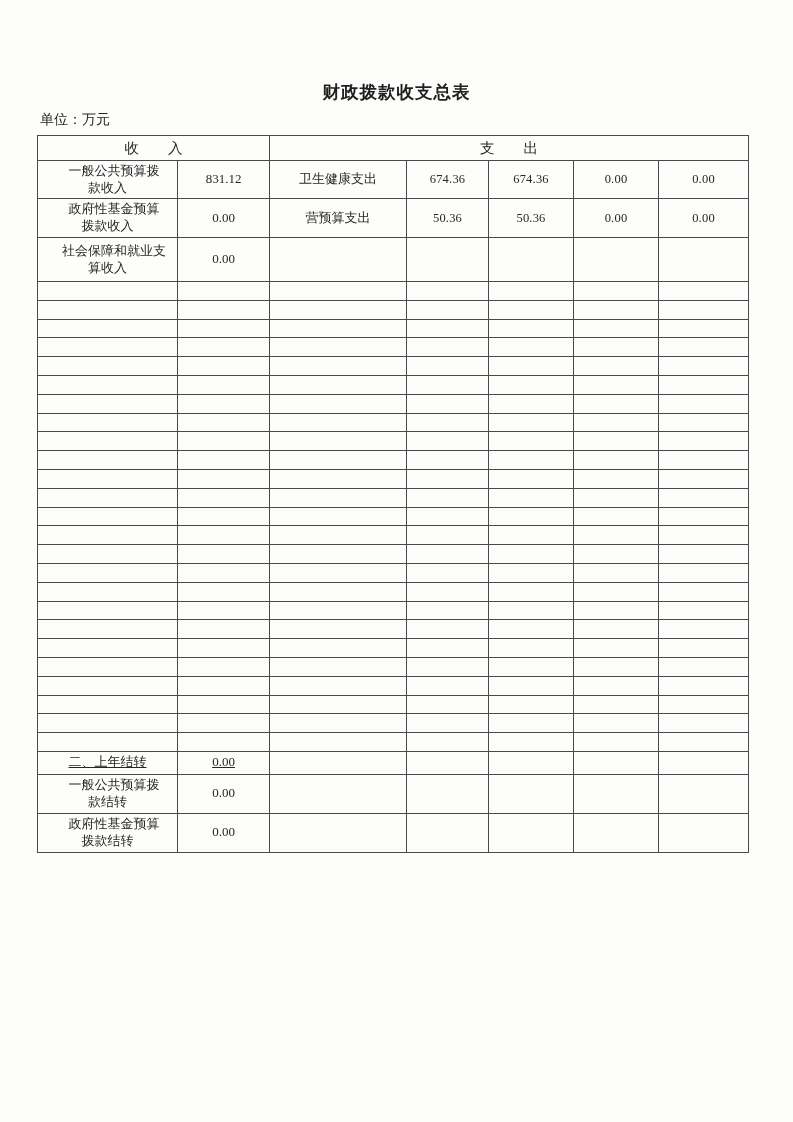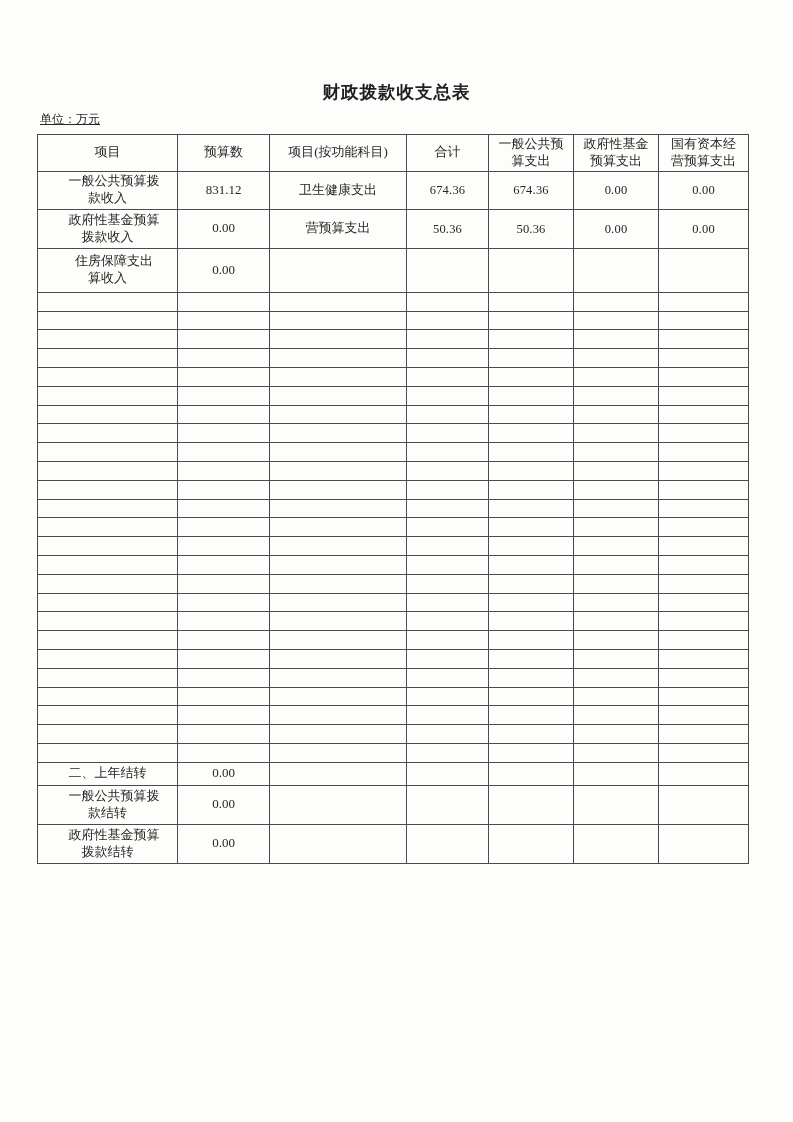--- a/index.html
+++ b/index.html
@@ -29,23 +29,22 @@
     justify-content: space-between;
     align-items: flex-end;
     margin: 7px 25px 4px 40px;
   }
   .reporting-unit {
     width: 392px;
     font-size: 14px;
     line-height: 1.5;
   }
   .unit-label {
-    font-size: 12px;
+    font-size: 14px;
     padding-bottom: 2px;
-    text-decoration: underline;
   }
   table.budget {
     border-collapse: collapse;
     table-layout: fixed;
     margin-left: 37px;
     width: 711px;
     font-size: 13px;
   }
   table.budget th, table.budget td {
     border: 1px solid #4a4a4a;
@@ -64,21 +63,21 @@
     padding-left: 7px;
     padding-right: 2px;
   }
   td.ind { text-indent: 1em; }
   td.sans { font-family: Liberation Serif, serif; font-size: 12.5px; letter-spacing: 0.2px; }
   tr.r1 td { height: 31px; }
   tr.r2 td { height: 35px; }
   tr.r3 td { height: 36px; }
   tr.r4 td { height: 41px; }
   tr.empty td { height: 17.8px; padding: 0; }
-  tr.f1 td { height: 20px; }
+  tr.f1 td { height: 20px; text-decoration: underline; }
   tr.f2 td { height: 36px; }
   tr.f3 td { height: 36px; }
   tr.f4 td { height: 20px; }
 </style>
 </head>
 <body>
 
 <div class="page">
 
   <h1 class="title">财政拨款收支总表</h1>
@@ -91,31 +90,23 @@
     <colgroup>
       <col style="width:140px">
         <col style="width:92px">
         <col style="width:137px">
       <col style="width:82px">
         <col style="width:85px">
         <col style="width:85px">
         <col style="width:90px">
     </colgroup>
     <thead>
-      <tr class="col-row">
-        <th>项目</th>
-        <th>预算数</th>
-        <th>项目(按功能科目)</th>
-        <th>合计</th>
-        <th>一般公共预
-算支出</th>
-        <th>政府性基金
-预算支出</th>
-        <th>国有资本经
-营预算支出</th>
+      <tr class="group-row">
+        <th colspan="2">收　　入</th>
+        <th colspan="5">支　　出</th>
       </tr>
     </thead>
     <tbody>
       <tr class="r2">
         <td class="lab ind">一般公共预算拨
 款收入</td>
         <td>831.12</td>
         <td>卫生健康支出</td>
         <td class="sans">674.36</td>
         <td class="sans">674.36</td>
@@ -126,21 +117,21 @@
         <td class="lab ind">政府性基金预算
 拨款收入</td>
         <td>0.00</td>
         <td>营预算支出</td>
         <td class="sans">50.36</td>
         <td class="sans">50.36</td>
         <td class="sans">0.00</td>
         <td class="sans">0.00</td>
       </tr>
       <tr class="r4">
-        <td class="lab ind">住房保障支出
+        <td class="lab ind">社会保障和就业支
 算收入</td>
         <td>0.00</td>
         <td></td>
         <td></td>
         <td></td>
         <td></td>
         <td></td>
       </tr>
     </tbody>
     <tbody>

